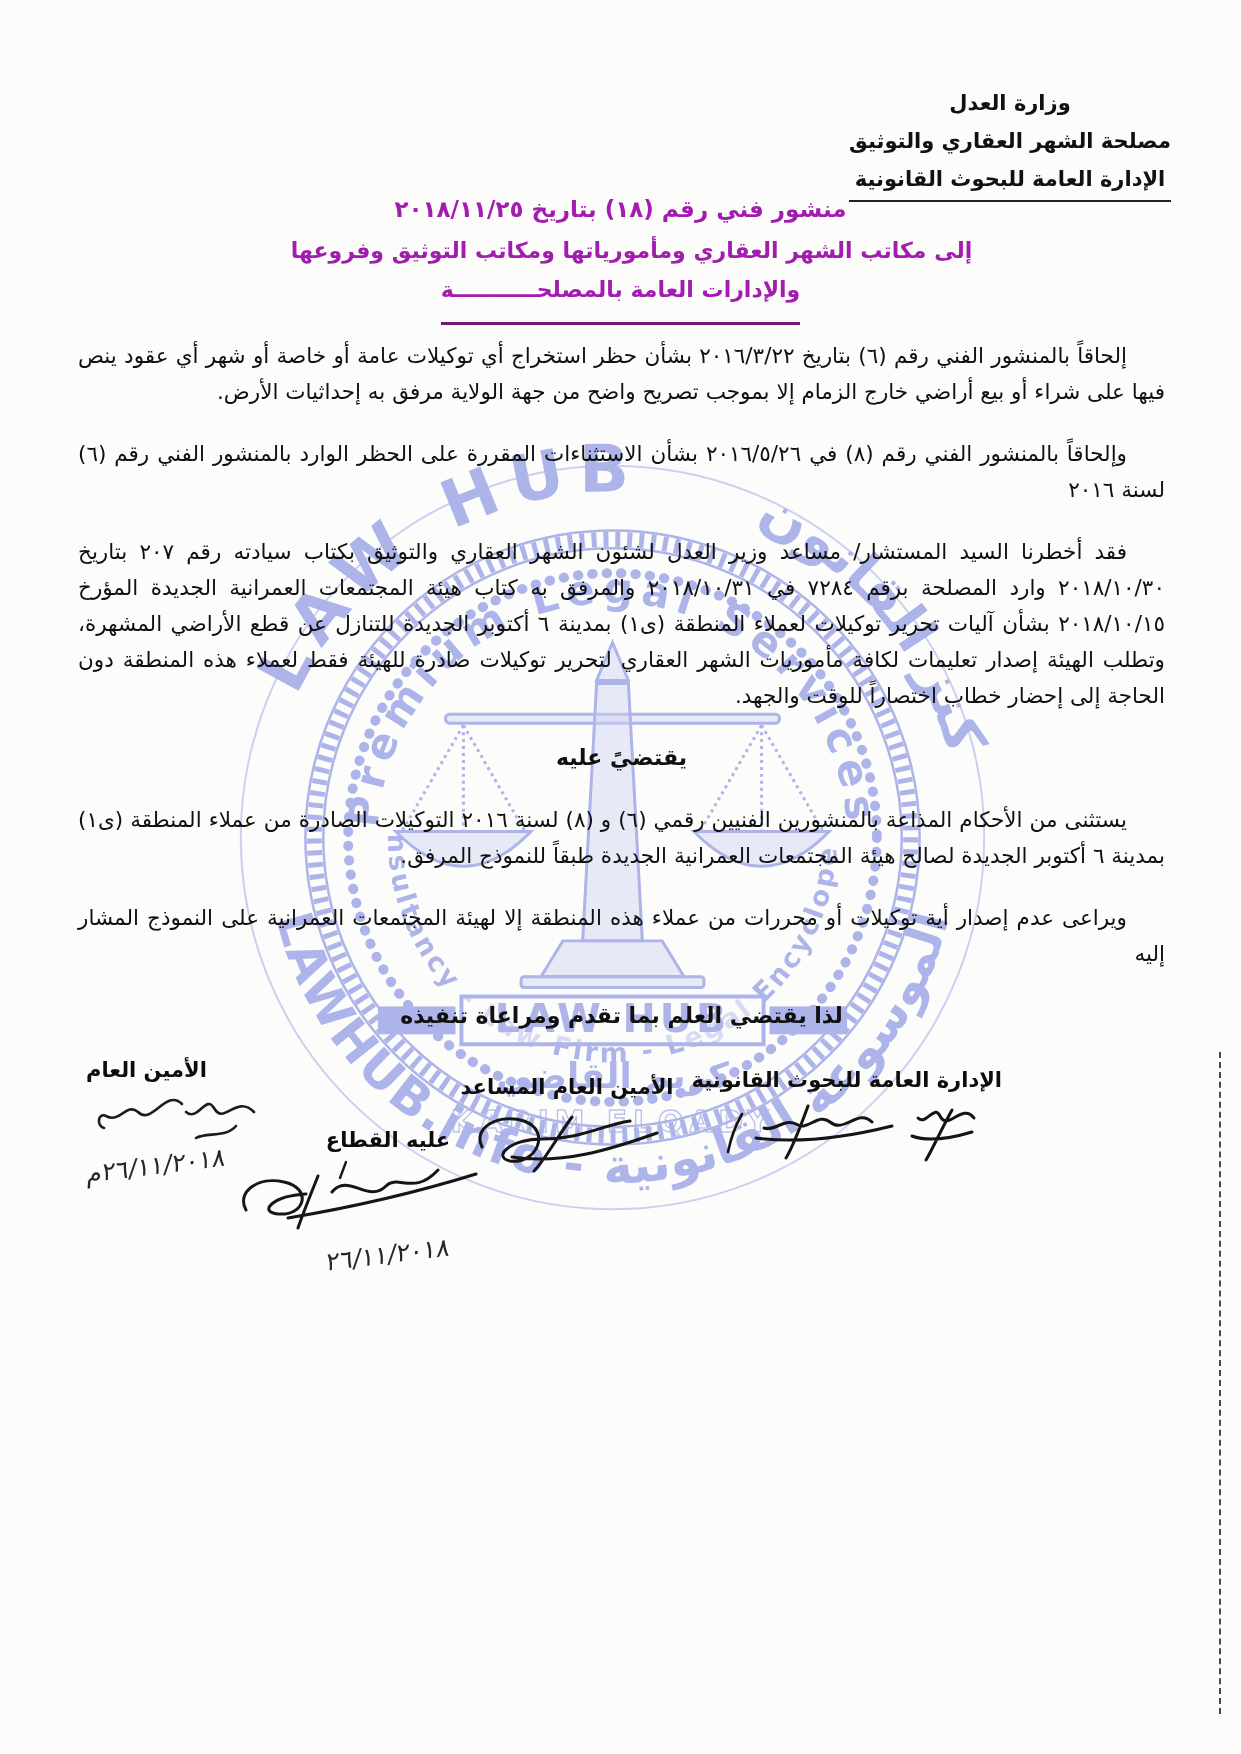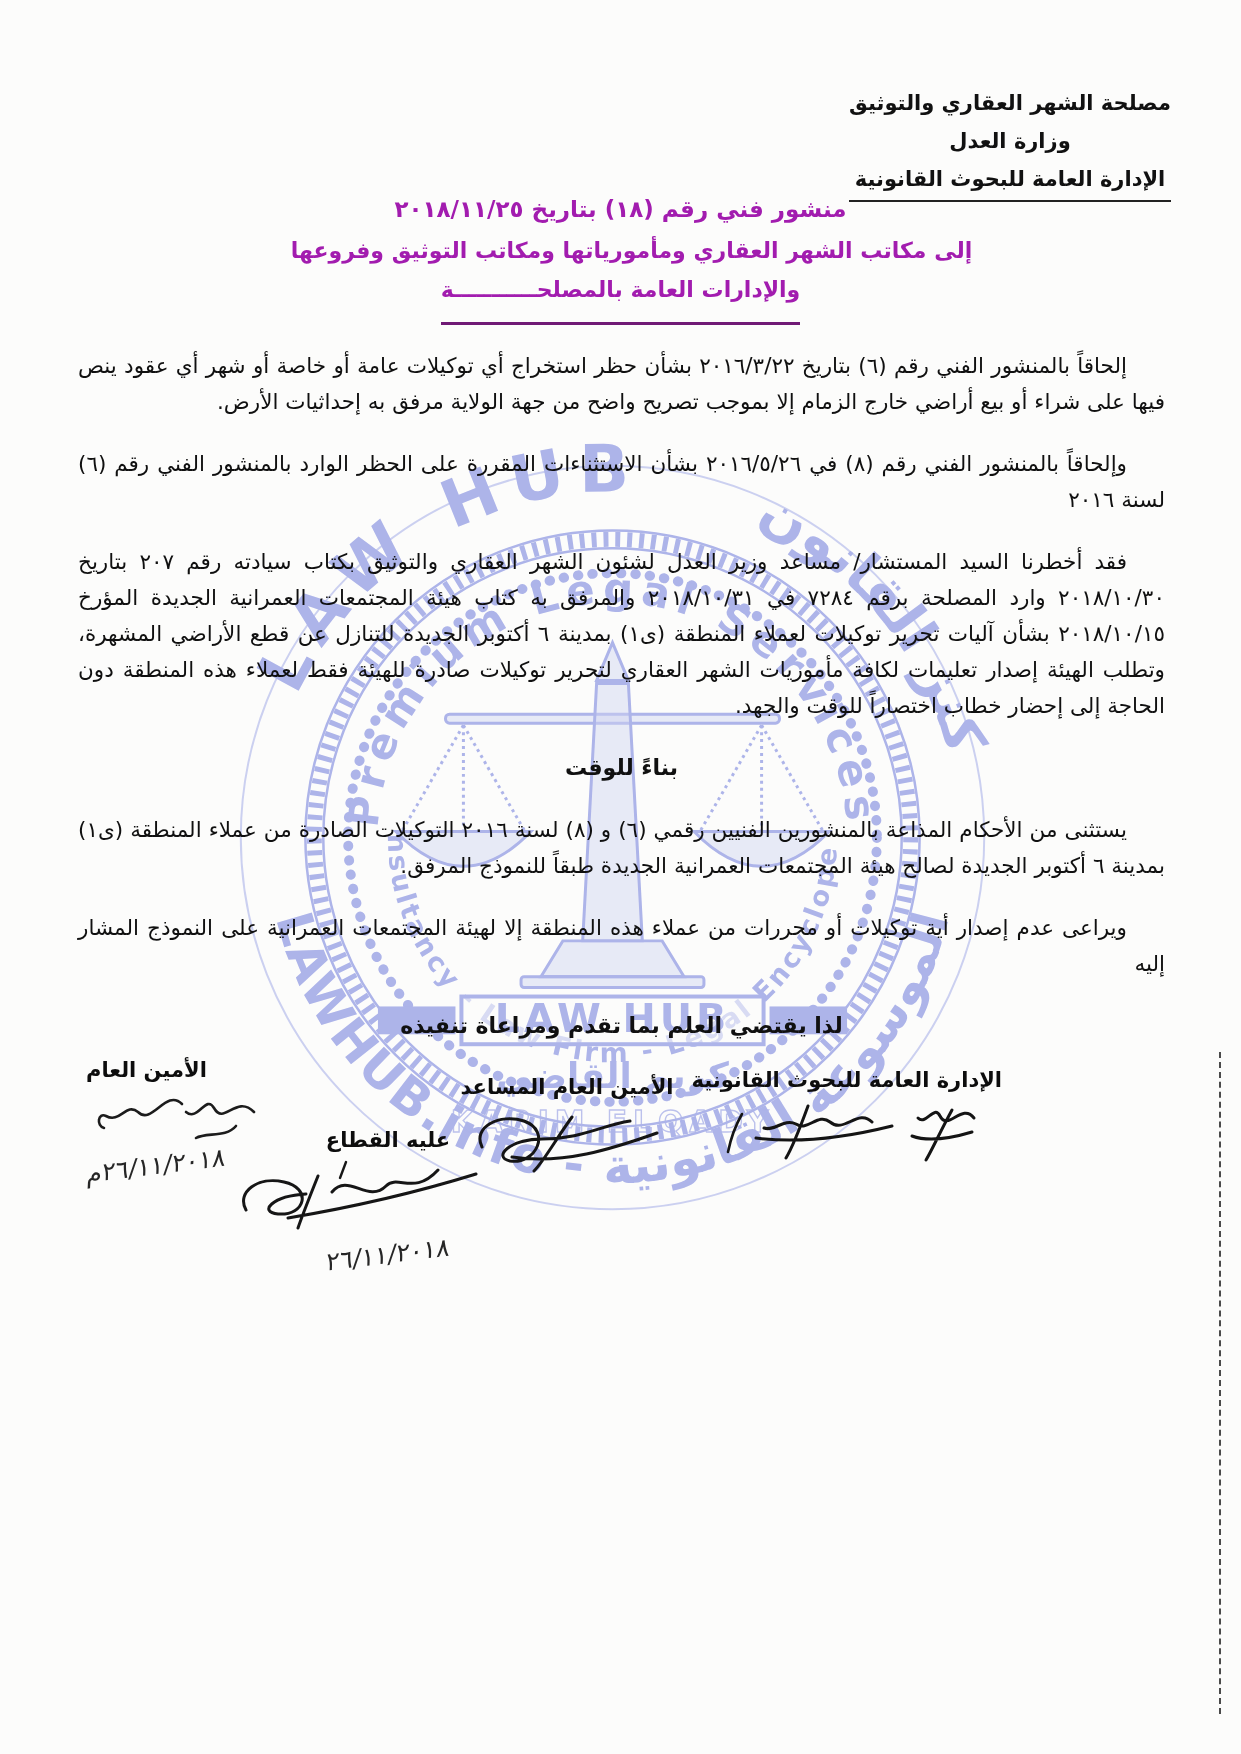--- a/index.html
+++ b/index.html
@@ -24,21 +24,21 @@
   .titleblock{
     position:absolute;top:196px;left:0;right:0;
     text-align:center;direction:rtl;color:#a21caf;
   }
   .doc-title{font-size:23px;font-weight:bold;margin:0 0 16px 0;}
   .addr1{font-size:22px;font-weight:bold;margin:0 0 14px 0;padding-left:22px;}
   .addr2{font-size:22px;font-weight:bold;display:inline-block;
          border-bottom:3px solid #701a75;padding-bottom:20px;}
   
   .bodyblock{
-    position:absolute;top:348px;right:76px;left:78px;
+    position:absolute;top:338px;right:76px;left:78px;
     direction:rtl;text-align:justify;
     font-size:21.5px;line-height:36px;color:#101010;
     z-index:3;
   }
   .bodyblock p{margin:0 0 26px 0;text-indent:38px;}
   .center-b{
     text-align:center;font-weight:bold;font-size:22px;
     margin:40px 0 20px 0;text-indent:0 !important;
   }
   .closing{
@@ -77,36 +77,36 @@
     position:absolute;left:1219px;top:1052px;height:662px;width:0;
     border-left:2.5px dashed #4a4a4a;z-index:1;
   }
 </style>
 </head>
 <body>
 
 <div class="page">
 
   <div class="letterhead">
+    <div>وزارة العدل</div>
     <div>مصلحة الشهر العقاري والتوثيق</div>
-    <div>وزارة العدل</div>
     <div class="dept">الإدارة العامة للبحوث القانونية</div>
   </div>
 
   <div class="titleblock">
     <div class="doc-title">منشور فني رقم (١٨) بتاريخ  ٢٠١٨/١١/٢٥</div>
     <div class="addr1">إلى مكاتب الشهر العقاري ومأمورياتها ومكاتب التوثيق وفروعها</div>
     <div><span class="addr2">والإدارات العامة بالمصلحـــــــــــة</span></div>
   </div>
 
   <div class="bodyblock">
     <p>إلحاقاً بالمنشور الفني رقم (٦) بتاريخ ٢٠١٦/٣/٢٢ بشأن حظر استخراج أي توكيلات عامة أو خاصة أو شهر أي عقود ينص فيها على شراء أو بيع أراضي خارج الزمام إلا بموجب تصريح واضح من جهة الولاية مرفق به إحداثيات الأرض.</p>
     <p>وإلحاقاً بالمنشور الفني رقم (٨) في ٢٠١٦/٥/٢٦ بشأن الاستثناءات المقررة على الحظر الوارد بالمنشور الفني رقم (٦) لسنة ٢٠١٦</p>
     <p>فقد أخطرنا السيد المستشار/ مساعد وزير العدل لشئون الشهر العقاري والتوثيق بكتاب سيادته رقم ٢٠٧ بتاريخ ٢٠١٨/١٠/٣٠ وارد المصلحة برقم ٧٢٨٤ في ٢٠١٨/١٠/٣١ والمرفق به كتاب هيئة المجتمعات العمرانية الجديدة المؤرخ ٢٠١٨/١٠/١٥ بشأن آليات تحرير توكيلات لعملاء المنطقة (ى١) بمدينة ٦ أكتوبر الجديدة للتنازل عن قطع الأراضي المشهرة، وتطلب الهيئة إصدار تعليمات لكافة مأموريات الشهر العقاري لتحرير توكيلات صادرة للهيئة فقط لعملاء هذه المنطقة دون الحاجة إلى إحضار خطاب اختصاراً للوقت والجهد.</p>
-    <p class="center-b">بناءً للوقت</p>
+    <p class="center-b">يقتضيً عليه</p>
     <p>يستثنى من الأحكام المذاعة بالمنشورين الفنيين رقمي (٦) و (٨) لسنة ٢٠١٦ التوكيلات الصادرة من عملاء المنطقة (ى١) بمدينة ٦ أكتوبر الجديدة لصالح هيئة المجتمعات العمرانية الجديدة طبقاً للنموذج المرفق.</p>
     <p>ويراعى عدم إصدار أية توكيلات أو محررات من عملاء هذه المنطقة إلا لهيئة المجتمعات العمرانية على النموذج المشار إليه</p>
     <p class="closing">لذا يقتضي العلم بما تقدم ومراعاة تنفيذه</p>
   </div>
 
   <svg class="stamp" viewBox="-410 -410 820 820" aria-hidden="true">
     <defs>
       <path id="arcTopOuter" d="M -348 0 A 348 348 0 0 1 348 0"></path>
       <path id="arcBottomOuter" d="M -348 0 A 348 348 0 0 0 348 0"></path>
       <path id="arcTopInner" d="M -236 0 A 236 236 0 0 1 236 0"></path>

